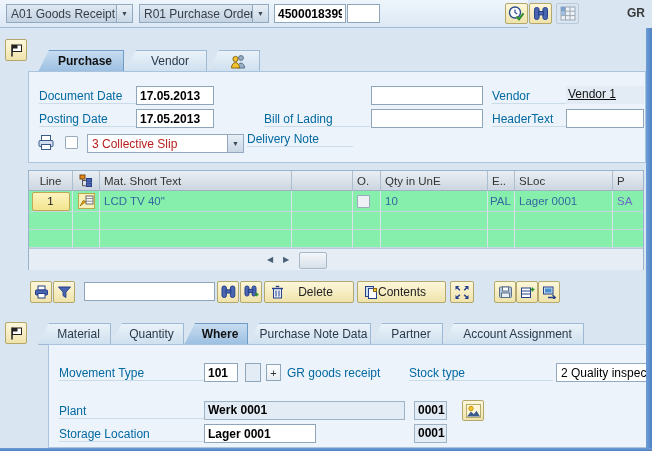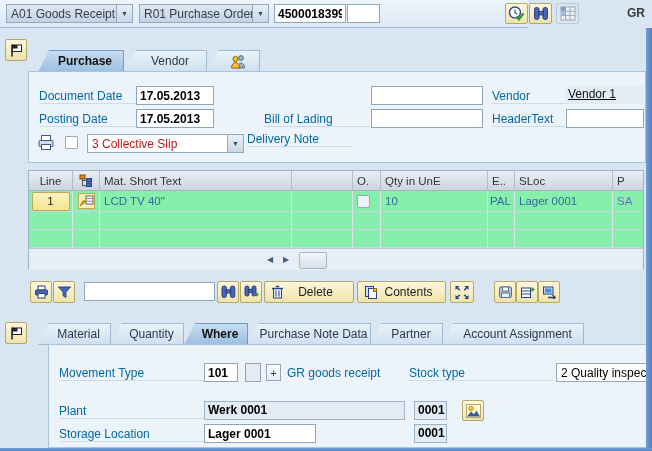--- a/index.html
+++ b/index.html
@@ -239,21 +239,21 @@
           <line x1="8" y1="5.5" x2="8" y2="11.5" stroke="#27408b"></line>
         </svg></span>
     <span style="flex:1;text-align:center;color:#222;">Delete</span>
   </div>
   <div class="abs btn-y" style="left:357px;top:281px;width:89px;height:22px;justify-content:flex-start;padding:0 6px;">
     <span class="ic"><svg width="14" height="14" viewBox="0 0 14 14">
           <rect x="1.5" y="1.5" width="8" height="10" fill="#cfe0f0" stroke="#27408b"></rect>
           <rect x="4.5" y="3.5" width="8" height="10" fill="#fff" stroke="#27408b"></rect>
           <rect x="9.5" y="3.5" width="3" height="3" fill="#f2c230" stroke="#8a6a10"></rect>
         </svg></span>
-    <span style="flex:1;text-align:center;color:#222;">Contents</span>
+    <span style="flex:1;text-align:left;color:#222;">Contents</span>
   </div>
   <div class="abs btn-y" style="left:450px;top:281px;width:24px;height:22px;">
     <span class="ic"><svg width="16" height="15" viewBox="0 0 16 15">
           <path d="M5.8 5.3L2.3 1.8M10.2 5.3l3.5-3.5M5.8 9.7l-3.5 3.5M10.2 9.7l3.5 3.5" stroke="#27408b" stroke-width="1.5"></path>
           <path d="M1.5 1h4L1.5 5zM14.5 1h-4l4 4zM1.5 14h4l-4-4zM14.5 14h-4l4-4z" fill="#27408b"></path>
         </svg></span>
   </div>
   <div class="abs btn-flat" style="left:494px;top:281px;width:22px;height:22px;border-color:#b5a96e;background:linear-gradient(#fdf7da,#efe3ab);">
     <span class="ic"><svg width="15" height="14" viewBox="0 0 15 14">
           <rect x="1.5" y="2" width="12" height="10.5" rx="1" fill="#b8c8dc" stroke="#5a7088"></rect>

